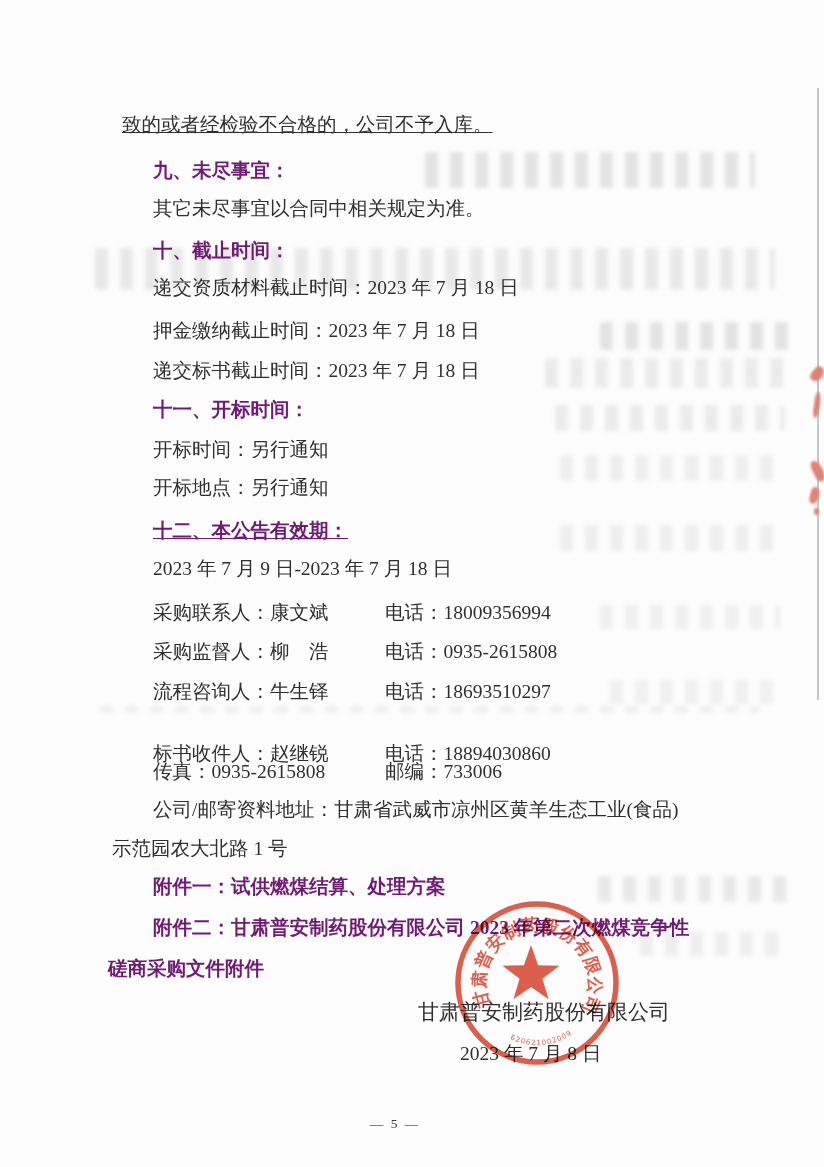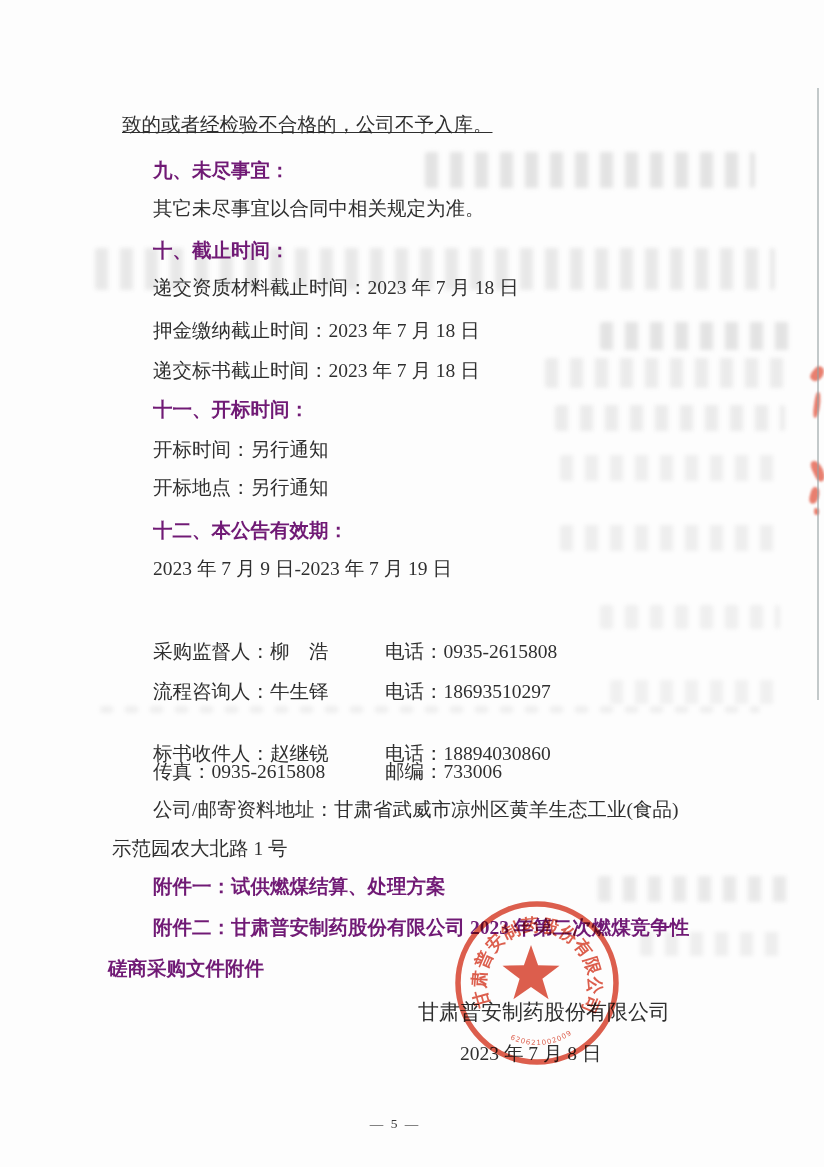--- a/index.html
+++ b/index.html
@@ -81,23 +81,27 @@
 
   <div class="line bold" style="left:153px;top:239px;">十、截止时间：</div>
   <div class="line" style="left:153px;top:276px;">递交资质材料截止时间：2023 年 7 月 18 日</div>
   <div class="line" style="left:153px;top:319px;">押金缴纳截止时间：2023 年 7 月 18 日</div>
   <div class="line" style="left:153px;top:359px;">递交标书截止时间：2023 年 7 月 18 日</div>
 
   <div class="line bold" style="left:153px;top:398px;">十一、开标时间：</div>
   <div class="line" style="left:153px;top:438px;">开标时间：另行通知</div>
   <div class="line" style="left:153px;top:476px;">开标地点：另行通知</div>
 
-  <div class="line bold" style="left:153px;top:519px;">十二、本公告有效期：</div>
-  <div class="line" style="left:153px;top:557px;">2023 年 7 月 9 日-2023 年 7 月 19 日</div>
+  <div class="line bold" style="left:153px;top:519px;text-decoration:underline;">十二、本公告有效期：</div>
+  <div class="line" style="left:153px;top:557px;">2023 年 7 月 9 日-2023 年 7 月 18 日</div>
 
+  <div class="contact-row" style="top:599px;">
+    <span class="contact-left">采购联系人：康文斌</span>
+    <span class="contact-right">电话：18009356994</span>
+  </div>
   <div class="contact-row" style="top:638px;padding-left:25px;">
     <span class="contact-left">采购监督人：柳　浩</span>
     <span class="contact-right">电话：0935-2615808</span>
   </div>
   <div class="contact-row" style="top:678px;">
     <span class="contact-left">流程咨询人：牛生铎</span>
     <span class="contact-right">电话：18693510297</span>
   </div>
   <div class="contact-row" style="top:740px;">
     <span class="contact-left">标书收件人：赵继锐</span>

